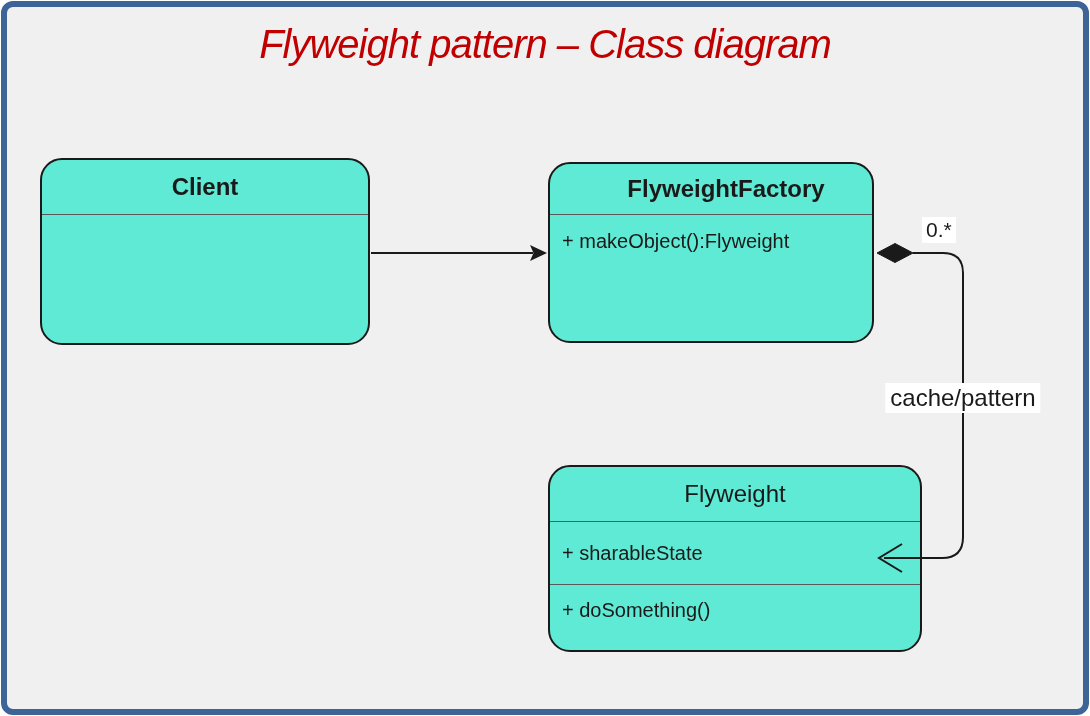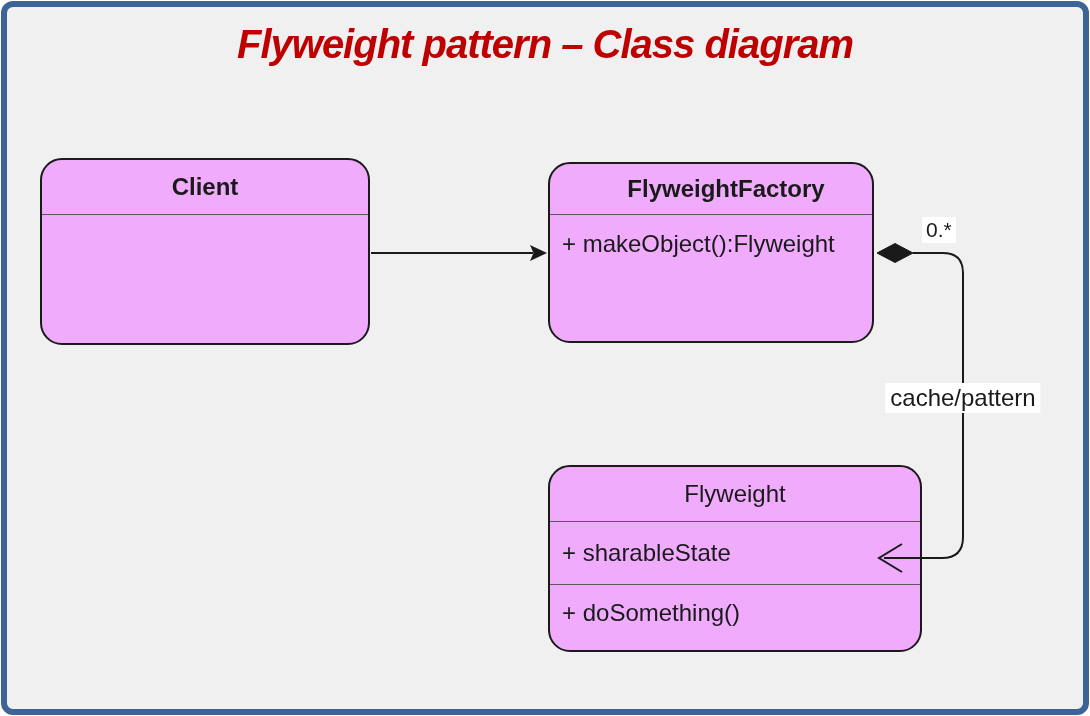--- a/index.html
+++ b/index.html
@@ -26,47 +26,47 @@
     background: var(--canvas-bg, #f0f0f1);
     box-sizing: border-box;
   }
   .diagram-title {
     position: absolute;
     left: 0;
     top: 22px;
     width: 100%;
     text-align: center;
     font-size: 40px;
-    font-weight: bold;
+    font-weight: normal;
     font-style: italic;
     letter-spacing: -1px;
     color: var(--title-color, #c00000);
   }
   .uml-class {
     position: absolute;
-    background: #f0abfc;
+    background: #5eead4;
     border: 2px solid #1a1a1a;
     border-radius: 22px;
     box-sizing: border-box;
     display: flex;
     flex-direction: column;
     color: #1a1a1a;
   }
   .uml-name {
     display: flex;
     align-items: center;
     justify-content: center;
     font-size: 24px;
     border-bottom: 1px solid #595959;
     flex: 0 0 auto;
   }
   .uml-name.bold { font-weight: bold; }
   .uml-compartment {
     box-sizing: border-box;
-    font-size: 24px;
+    font-size: 20px;
   }
   .uml-compartment + .uml-compartment { border-top: 1px solid #595959; }
   .member { white-space: nowrap; }
 
   
   #class-client { left: 40px; top: 158px; width: 330px; height: 187px; }
   #class-client .uml-name { height: 54px; }
   #class-client .uml-compartment { flex: 1 1 auto; }
 
   

